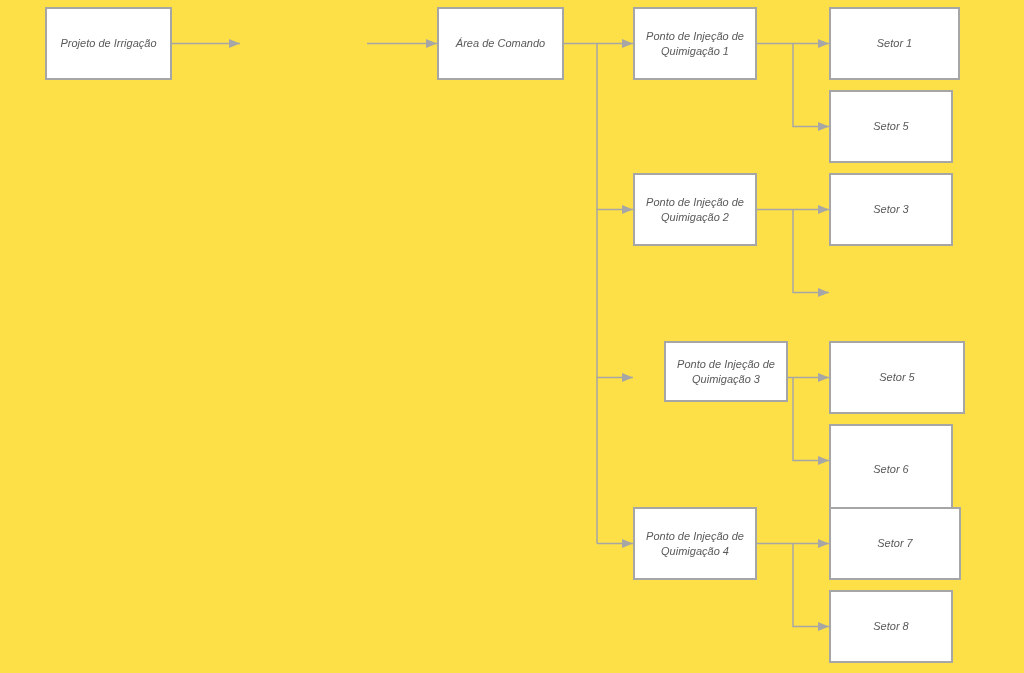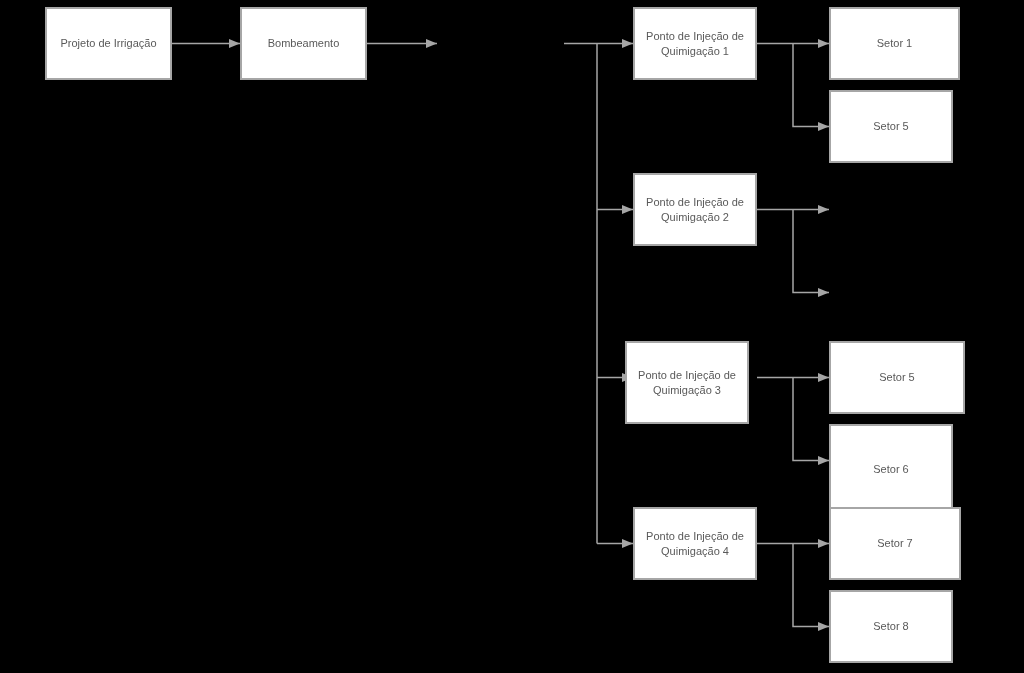--- a/index.html
+++ b/index.html
@@ -4,23 +4,24 @@
 <style>
   html, body {
     margin: 0;
     padding: 0;
     background: #ffffff;
   }
   #canvas {
     position: relative;
     width: 1024px;
     height: 673px;
-    background: #000000;
+    background: #fde047;
     font-family: "Liberation Sans", "DejaVu Sans", sans-serif;
     overflow: hidden;
+    font-style: italic;
   }
   #connector-layer {
     position: absolute;
     left: 0;
     top: 0;
     width: 1024px;
     height: 673px;
   }
   #connector-layer path {
     fill: none;
@@ -75,49 +76,52 @@
     <path d="M793,377.5 L793,460.5 L829,460.5" marker-end="url(#arrow)"></path>
 
     <path d="M757,543.5 L829,543.5" marker-end="url(#arrow)"></path>
     <path d="M793,543.5 L793,626.5 L829,626.5" marker-end="url(#arrow)"></path>
   </svg>
 
   <div class="node" style="left:45px;top:7px;width:127px;height:73px">
     <span class="node-label">Projeto de Irrigação</span>
   </div>
 
-  <div class="node" style="left:240px;top:7px;width:127px;height:73px">
-    <span class="node-label">Bombeamento</span>
+
+  <div class="node" style="left:437px;top:7px;width:127px;height:73px">
+    <span class="node-label">Área de Comando</span>
   </div>
-
 
   <div class="node" style="left:633px;top:7px;width:124px;height:73px">
     <span class="node-label">Ponto de Injeção de Quimigação 1</span>
   </div>
 
   <div class="node" style="left:633px;top:173px;width:124px;height:73px">
     <span class="node-label">Ponto de Injeção de Quimigação 2</span>
   </div>
 
-  <div class="node" style="left:625px;top:341px;width:124px;height:83px">
+  <div class="node" style="left:664px;top:341px;width:124px;height:61px">
     <span class="node-label">Ponto de Injeção de Quimigação 3</span>
   </div>
 
   <div class="node" style="left:633px;top:507px;width:124px;height:73px">
     <span class="node-label">Ponto de Injeção de Quimigação 4</span>
   </div>
 
   <div class="node" style="left:829px;top:7px;width:131px;height:73px">
     <span class="node-label">Setor 1</span>
   </div>
 
   <div class="node" style="left:829px;top:90px;width:124px;height:73px">
     <span class="node-label">Setor 5</span>
   </div>
 
+  <div class="node" style="left:829px;top:173px;width:124px;height:73px">
+    <span class="node-label">Setor 3</span>
+  </div>
 
 
   <div class="node" style="left:829px;top:341px;width:136px;height:73px">
     <span class="node-label">Setor 5</span>
   </div>
 
   <div class="node" style="left:829px;top:424px;width:124px;height:91px">
     <span class="node-label">Setor 6</span>
   </div>
 

